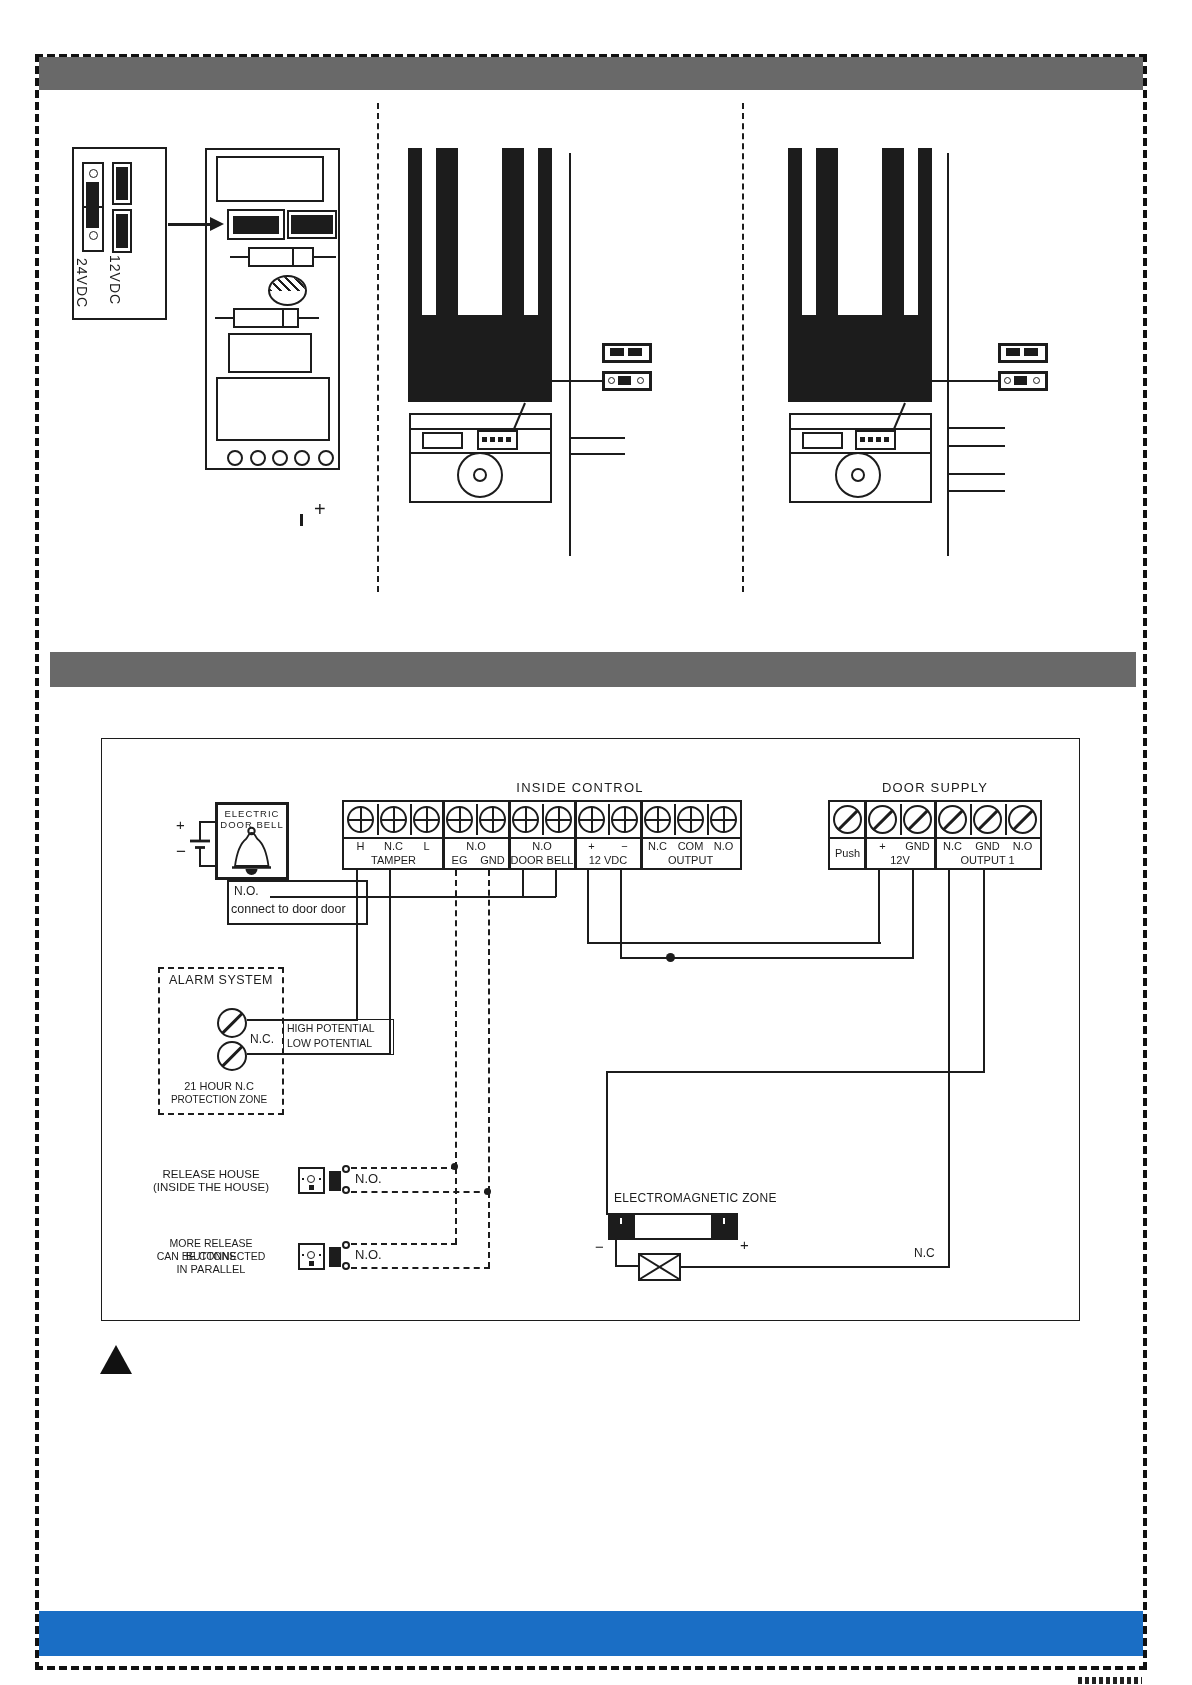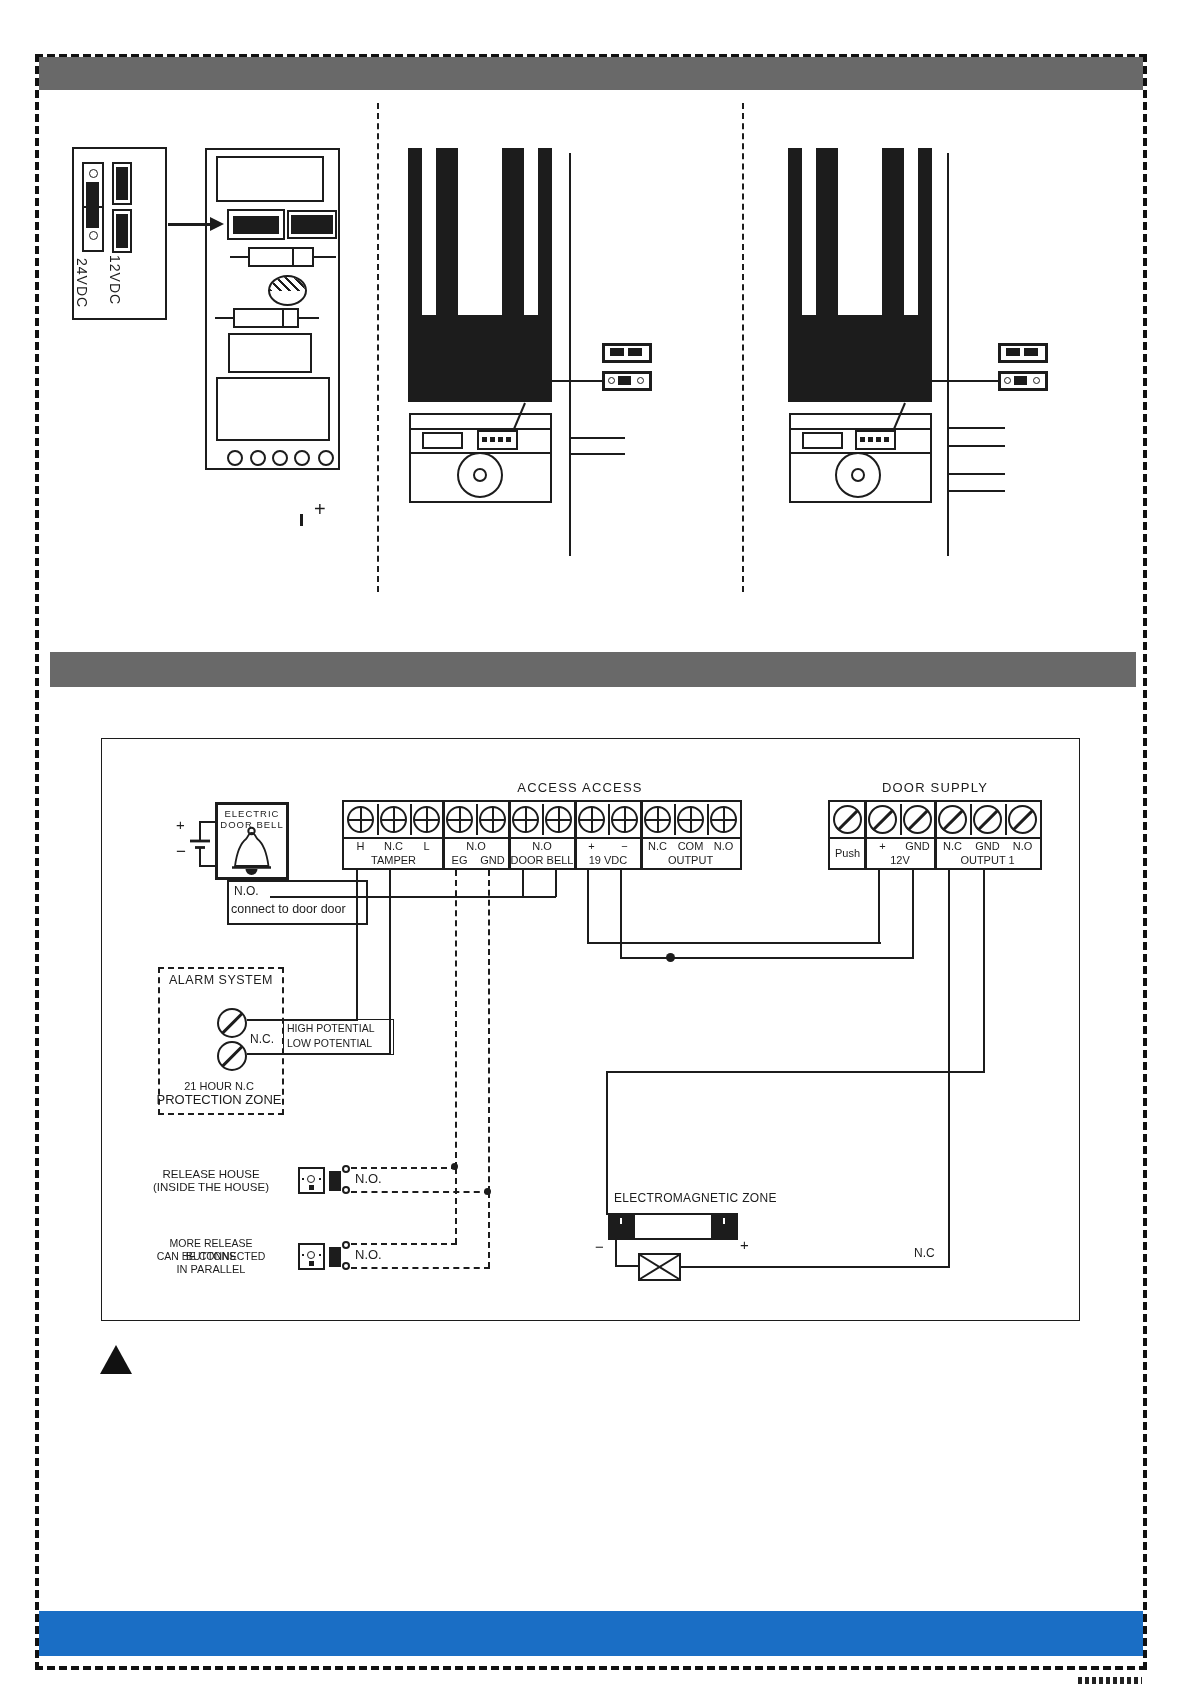--- a/index.html
+++ b/index.html
@@ -144,21 +144,21 @@
   <div class="fill" style="left:1014px;top:376px;width:13px;height:9px;"></div>
   <div class="circ" style="left:1033px;top:377px;width:7px;height:7px;border-width:1.5px;"></div>
   <div class="ln" style="left:932px;top:380px;width:66px;height:2px;"></div>
   <div class="ln" style="left:947px;top:427px;width:58px;height:2px;"></div>
   <div class="ln" style="left:947px;top:445px;width:58px;height:2px;"></div>
   <div class="ln" style="left:947px;top:473px;width:58px;height:2px;"></div>
   <div class="ln" style="left:947px;top:490px;width:58px;height:2px;"></div>
 
   <div class="bx" style="left:101px;top:738px;width:979px;height:583px;border-width:1.5px;"></div>
 
-  <div class="tx ctr" style="left:470px;top:781px;width:220px;font-size:13px;letter-spacing:1.2px;">ACCESS ACCESS</div>
+  <div class="tx ctr" style="left:470px;top:781px;width:220px;font-size:13px;letter-spacing:1.2px;">INSIDE CONTROL</div>
   <div class="tx ctr" style="left:825px;top:781px;width:220px;font-size:13px;letter-spacing:1.2px;">DOOR SUPPLY</div>
 
   <div id="ac-strip" class="terminal-strip" style="left:342px;top:800px;width:400px;height:70px;">
       <div class="screw" style="width: 27px; height: 27px; left: 3px; top: 4px;">
         <b class="sv"></b>
         <b class="sh"></b>
       </div>
       <div class="sep" style="left: 33px; top: 2px; width: 1.5px; height: 31px;"></div>
       <div class="screw" style="width: 27px; height: 27px; left: 36px; top: 4px;">
         <b class="sv"></b>
@@ -216,21 +216,21 @@
       <div class="sep" style="left: 264px; top: 2px; width: 1.5px; height: 31px;"></div>
       <div class="screw" style="width: 27px; height: 27px; left: 267px; top: 4px;">
         <b class="sv"></b>
         <b class="sh"></b>
       </div>
       <div class="lgroup" style="left: 231px; width: 66px;">
         <div class="labline pins">
           <span>+</span>
           <span>−</span>
         </div>
-        <div class="labline">19 VDC</div>
+        <div class="labline">12 VDC</div>
       </div>
       <div class="sep" style="left: 296px; top: 0px; width: 2.5px; height: 66px;"></div>
       <div class="screw" style="width: 27px; height: 27px; left: 300px; top: 4px;">
         <b class="sv"></b>
         <b class="sh"></b>
       </div>
       <div class="sep" style="left: 330px; top: 2px; width: 1.5px; height: 31px;"></div>
       <div class="screw" style="width: 27px; height: 27px; left: 333px; top: 4px;">
         <b class="sv"></b>
         <b class="sh"></b>
@@ -314,21 +314,21 @@
       <b class="sd"></b>
     </div>
   <div class="screw" style="left:217px;top:1041px;width:30px;height:30px;border-width:2.5px;">
       <b class="sd"></b>
     </div>
   <div class="tx" style="left:250px;top:1033px;font-size:12px;">N.C.</div>
   <div class="bx" style="left:283px;top:1019px;width:111px;height:36px;border-width:1.5px;"></div>
   <div class="tx" style="left:287px;top:1022px;font-size:10.5px;">HIGH POTENTIAL</div>
   <div class="tx" style="left:287px;top:1037px;font-size:10.5px;">LOW POTENTIAL</div>
   <div class="tx ctr" style="left:160px;top:1080px;width:118px;font-size:11px;">21 HOUR N.C</div>
-  <div class="tx ctr" style="left:154px;top:1093px;width:130px;font-size:13px;">PROTECTION ZONE</div>
+  <div class="tx ctr" style="left:154px;top:1093px;width:130px;font-size:10px;">PROTECTION ZONE</div>
   <div class="ln" style="left:247px;top:1019px;width:111px;height:2px;"></div>
   <div class="ln" style="left:356px;top:870px;width:2px;height:151px;"></div>
   <div class="ln" style="left:247px;top:1053px;width:144px;height:2px;"></div>
   <div class="ln" style="left:389px;top:870px;width:2px;height:185px;"></div>
 
   <div class="tx ctr" style="left:152px;top:1168px;width:118px;font-size:11.5px;">RELEASE HOUSE</div>
   <div class="tx ctr" style="left:152px;top:1181px;width:118px;font-size:11.5px;">(INSIDE THE HOUSE)</div>
   <div class="bx" style="left:298px;top:1167px;width:27px;height:27px;border-width:2.5px;background:#fff;"></div>
   <div class="circ" style="left:307px;top:1175px;width:8px;height:8px;border-width:1.5px;"></div>
   <div class="fill" style="left:302px;top:1178px;width:2px;height:2px;"></div>

